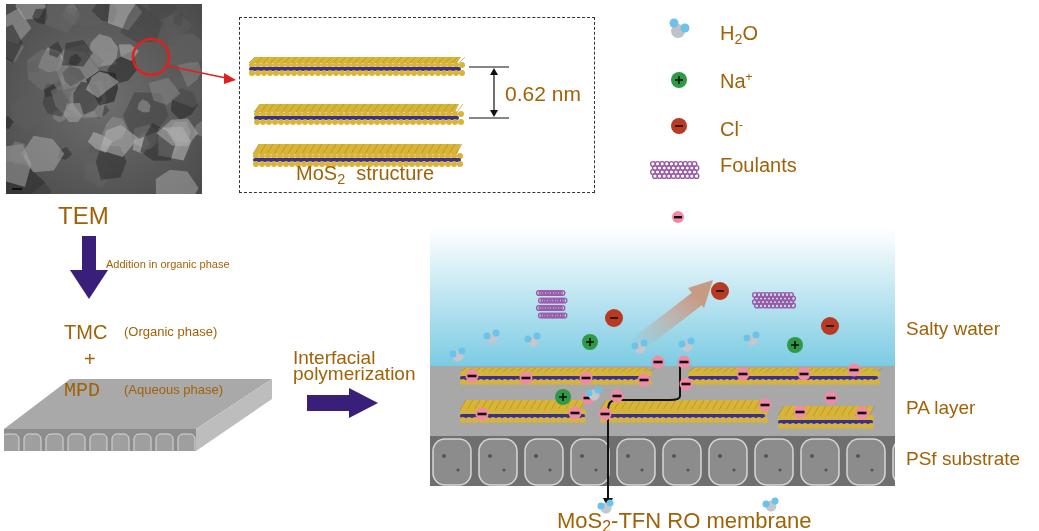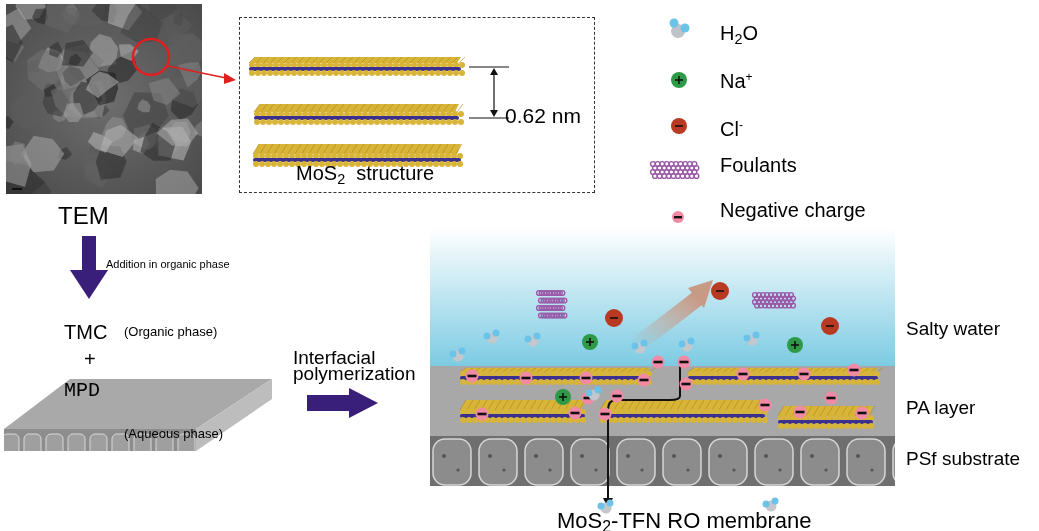--- a/index.html
+++ b/index.html
@@ -1,30 +1,30 @@
 <!DOCTYPE html>
 <html><head>
 <meta charset="utf-8">
 <style>
   html, body { margin: 0; padding: 0; background: #ffffff; }
   body { width: 1039px; height: 531px; position: relative; overflow: hidden;
          font-family: "Liberation Sans", sans-serif; color: #1a1a1a; }
   .abs { position: absolute; }
   svg { display: block; }
-  .txt { position: absolute; white-space: nowrap; color: #000000; }
+  .txt { position: absolute; white-space: nowrap; color: #a16207; }
   .tem-label { left: 58px; top: 202px; font-size: 24px; }
   .mos2-caption { left: 296px; top: 162px; font-size: 20px; }
-  .spacing-label { left: 505px; top: 104px; font-size: 21px; }
+  .spacing-label { left: 505px; top: 82px; font-size: 21px; }
   .legend-label { font-size: 20px; }
   .step1-label { left: 106px; top: 258px; font-size: 11px; }
   .tmc-label { left: 64px; top: 321px; font-size: 20px; }
   .tmc-note { left: 124px; top: 324px; font-size: 13px; }
   .plus-label { left: 84px; top: 348px; font-size: 20px; }
   .mpd-label { left: 64px; top: 379px; font-size: 20px; font-family: Liberation Mono, monospace; }
-  .mpd-note { left: 124px; top: 382px; font-size: 13px; margin-top: 44px; }
+  .mpd-note { left: 124px; top: 382px; font-size: 13px; }
   .ip-label { left: 293px; top: 350px; font-size: 19px; line-height: 16px; white-space: normal; width: 110px; }
   .layer-label { font-size: 19px; margin-left: 6px; }
   .membrane-title { left: 557px; top: 508px; font-size: 22px; }
   .sub { font-size: 0.72em; vertical-align: -0.25em; }
   .sup { font-size: 0.6em; vertical-align: 0.55em; }
 </style>
 </head>
 <body>
 
 <div class="abs" style="left:6px;top:4px;width:196px;height:190px;">
@@ -514,21 +514,20 @@
   <div class="txt legend-label" style="left:80px;top:14px;">
     <span>H</span><span class="sub">2</span><span>O</span>
   </div>
   <div class="txt legend-label" style="left:80px;top:62px;">
     <span>Na</span><span class="sup">+</span>
   </div>
   <div class="txt legend-label" style="left:80px;top:110px;">
     <span>Cl</span><span class="sup">-</span>
   </div>
   <div class="txt legend-label" style="left:80px;top:146px;">Foulants</div>
-  <div class="txt legend-label" style="left:80px;top:191px;">Negative charge</div>
 </div>
 
 <svg class="abs" style="left:70px;top:236px;" width="40" height="64">
   <rect x="12" y="0" width="14" height="36" fill="#3a1f7a"></rect>
   <polygon points="0,34 38,34 19,63" fill="#3a1f7a"></polygon>
 </svg>
 <div class="txt step1-label">Addition in organic phase</div>
 <div class="txt tmc-label">TMC</div>
 <div class="txt tmc-note">(Organic phase)</div>
 <div class="txt plus-label">+</div>

